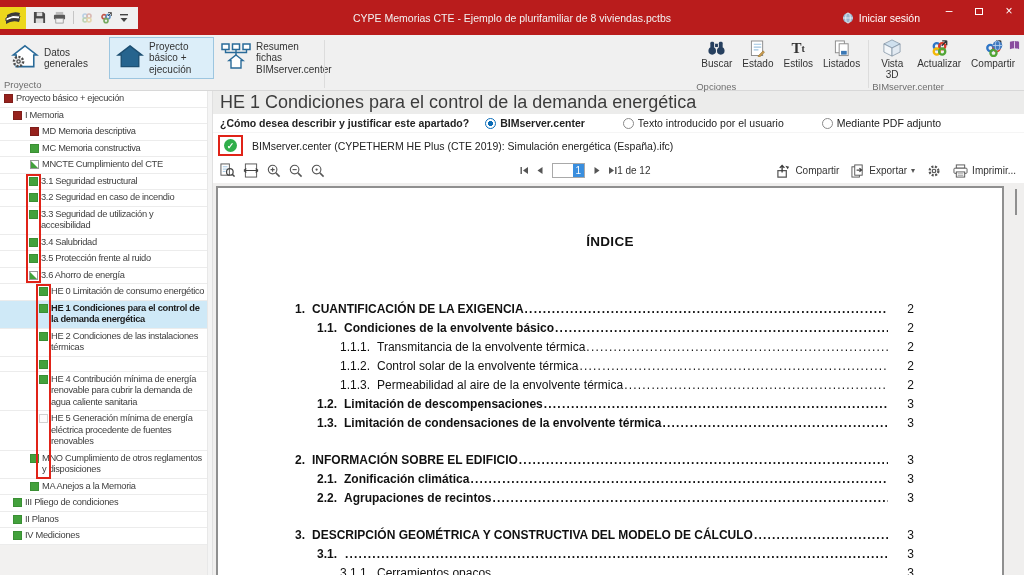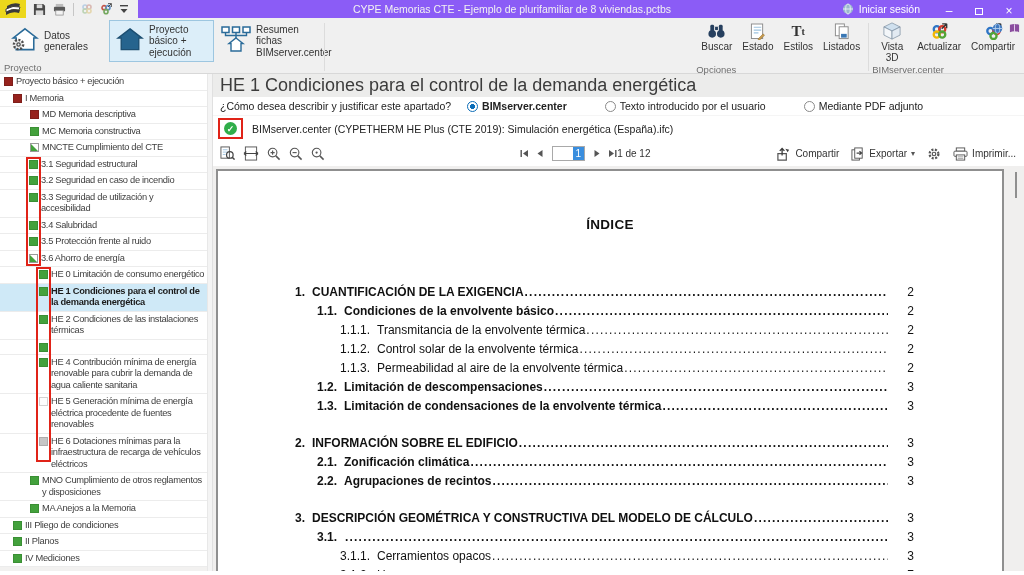--- a/index.html
+++ b/index.html
@@ -1,20 +1,20 @@
 <!DOCTYPE html>
 <html><head>
 <meta charset="utf-8">
 <style>
   *{box-sizing:border-box;margin:0;padding:0}
   html,body{width:1024px;height:575px;overflow:hidden}
   body{font-family:"Liberation Sans",sans-serif;background:#fff}
 
   
-  .titlebar{height:18px;background:#8b5cf6;display:flex;align-items:center;position:relative;color:#fff}
+  .titlebar{height:35px;background:#b91c1c;display:flex;align-items:center;position:relative;color:#fff}
   .app-logo{width:26px;height:22px;background:#ecd71c;display:flex;align-items:center;justify-content:center;flex:0 0 26px}
   .qat{height:22px;background:#f0f0f0;display:flex;align-items:center;gap:7px;padding:0 9px 0 7px}
   .qat-sep{width:1px;height:13px;background:#c6c6c6}
   .win-title{position:absolute;left:0;right:0;text-align:center;font-size:10.5px;color:#f2f2f2;pointer-events:none}
   .tb-right{margin-left:auto;display:flex;align-items:flex-start;height:100%}
   .signin{display:flex;align-items:center;gap:5px;font-size:10.5px;padding:0 14px;height:100%}
   .winbtn{width:30px;height:22px;display:flex;align-items:center;justify-content:center;font-size:12px;color:#fff}
   .winbtn.max i{width:8px;height:7px;border:1px solid #fff;display:block}
 
   
@@ -48,21 +48,21 @@
   .sb-icon.red{background:#96221d;border-color:#7f1e1a}
   .sb-icon.half{background:linear-gradient(45deg,#43a13c 49%,#ffffff 51%);border-color:#9a9a9a}
   .sb-icon.empty{background:#fdfdfd;border-color:#d2d2d2}
   .sb-icon.gray{background:#c6c6c6;border-color:#adadad}
   .red-box{position:absolute;border:2px solid #e02318;pointer-events:none;z-index:5}
   .sb-scroll{width:6px;background:#f4f4f4;border-left:1px solid #e8e8e8;border-right:1px solid #e0e0e0}
 
   .main{flex:1;display:flex;flex-direction:column;background:#fff;min-width:0}
   .main-header{height:23px;background:#ececeb;font-size:18px;color:#3c3c3c;padding-left:7px;line-height:23px;white-space:nowrap;overflow:hidden}
   .radio-row{height:19px;display:flex;align-items:center;font-size:10.5px;padding-left:7px;color:#222;border-bottom:1px solid #f5f5f5}
-  .radio-q{font-weight:normal;margin-right:16px}
+  .radio-q{font-weight:bold;margin-right:16px}
   .radio-opt{display:flex;align-items:center;margin-right:38px;cursor:default}
   .radio-dot{width:11px;height:11px;border:1px solid #8a8a8a;border-radius:50%;margin-right:4px;background:#fff;flex:0 0 11px}
   .radio-opt.sel .radio-dot{border-color:#0b6db8;background:radial-gradient(circle,#0b6db8 0 2.6px,#fff 2.8px)}
   .radio-opt.sel{font-weight:bold}
   .file-row{height:25px;display:flex;align-items:center;padding-left:5px;font-size:10.5px;color:#222}
   .check-wrap{border:2px solid #e02318;padding:2px 4px;display:flex;align-items:center;margin-right:9px}
   .check{width:13px;height:13px;border-radius:50%;background:#2fae4a;color:#fff;font-size:9px;display:flex;align-items:center;justify-content:center;font-weight:bold}
 
   .pdf-toolbar{height:25px;display:flex;align-items:center;padding:0 8px 0 7px;font-size:10px;color:#333}
   .pt-left{display:flex;align-items:center;gap:8px}
@@ -362,24 +362,20 @@
           <span class="sb-icon green"></span>
         </div>
         <div class="sb-row l4">
           <span class="sb-icon green"></span>
           <span class="sb-label">HE 4 Contribución mínima de energía renovable para cubrir la demanda de agua caliente sanitaria</span>
         </div>
         <div class="sb-row l4">
           <span class="sb-icon empty"></span>
           <span class="sb-label">HE 5 Generación mínima de energía eléctrica procedente de fuentes renovables</span>
         </div>
-        <div class="sb-row l4">
-          <span class="sb-icon gray"></span>
-          <span class="sb-label">HE 6 Dotaciones mínimas para la infraestructura de recarga de vehículos eléctricos</span>
-        </div>
         <div class="sb-row l2">
           <span class="sb-icon green"></span>
           <span class="sb-label">MNO Cumplimiento de otros reglamentos y disposiciones</span>
         </div>
         <div class="sb-row l2">
           <span class="sb-icon green"></span>
           <span class="sb-label">MA Anejos a la Memoria</span>
         </div>
         <div class="sb-row l1">
           <span class="sb-icon green"></span>

